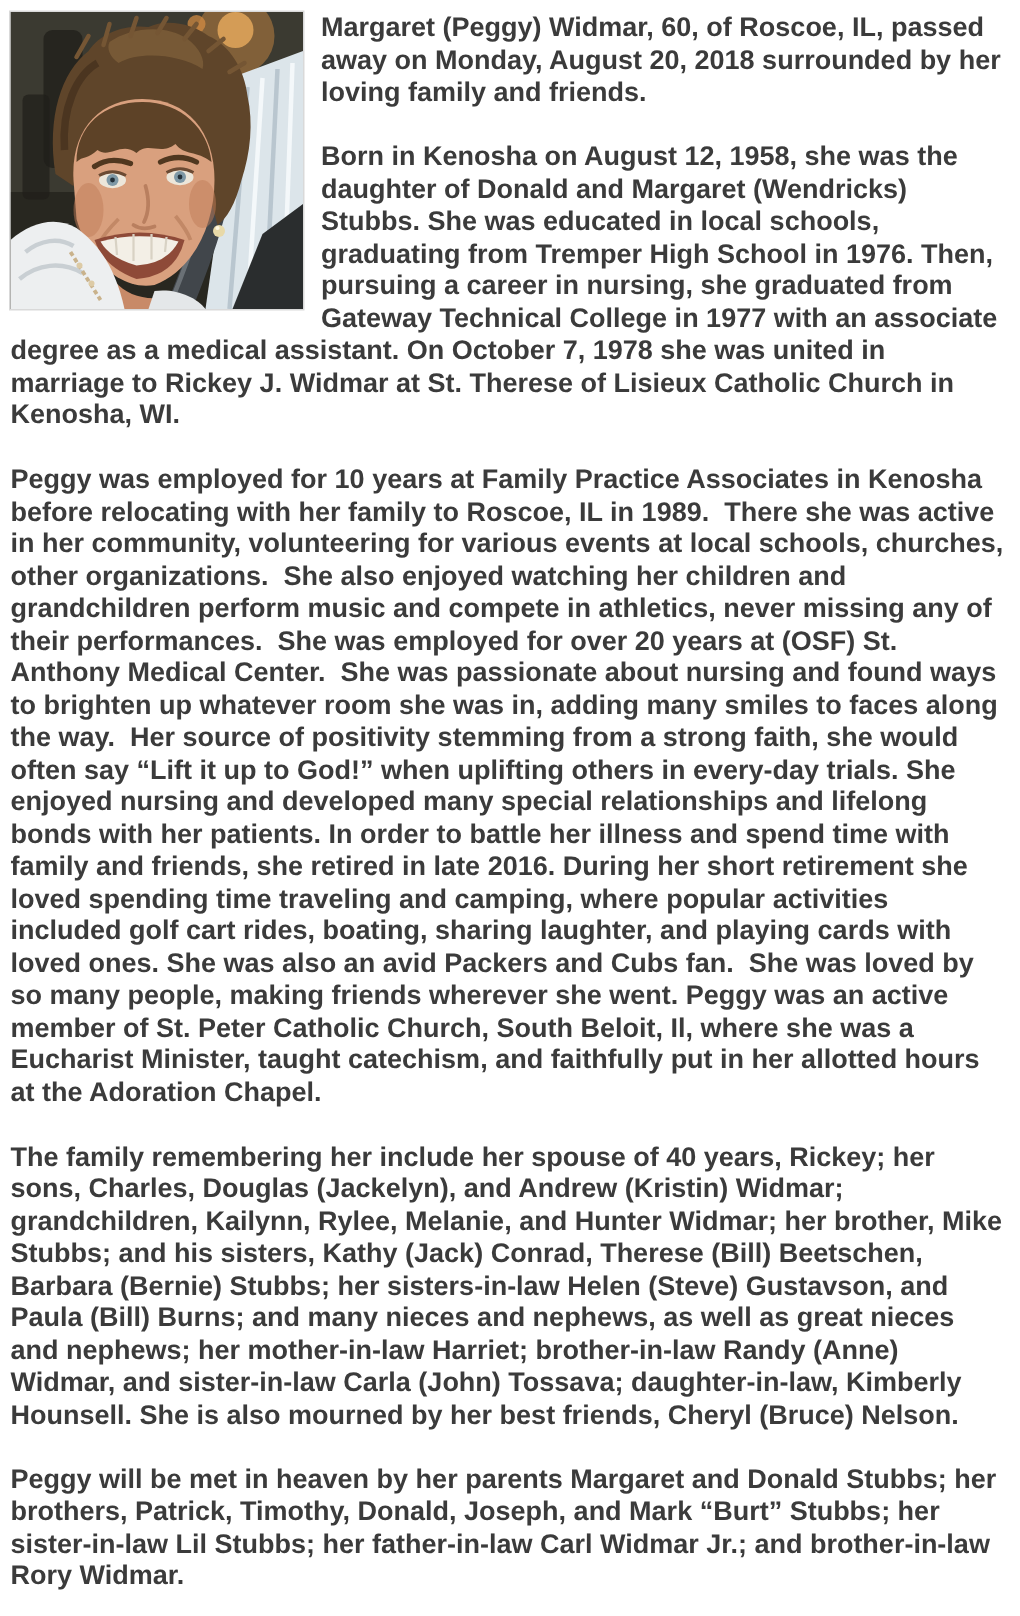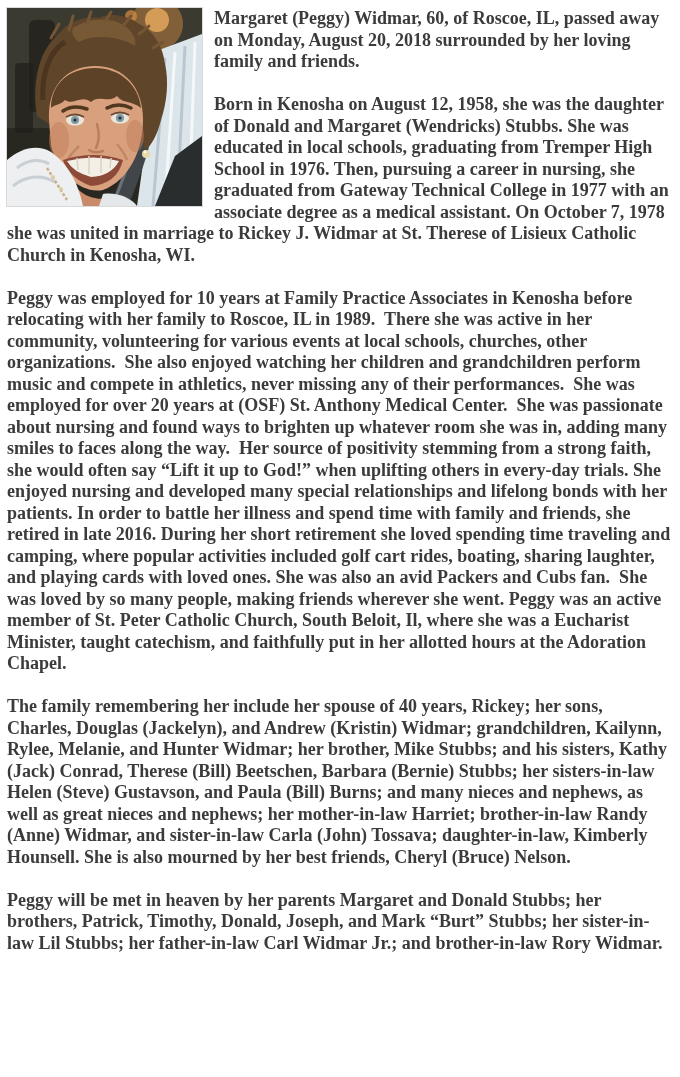--- a/index.html
+++ b/index.html
@@ -8,21 +8,21 @@
   body {
     width: 680px;
     min-height: 1077px;
     font-family: "Liberation Sans", "DejaVu Sans", sans-serif;
     font-weight: bold;
     font-size: 18px;
     line-height: 21.5px;
     color: #3b3b3b;
     padding: 8px 9px 10px 7px;
   }
-  .obituary { width: 100%; font-family: Liberation Serif, serif; }
+  .obituary { width: 100%; }
   .obituary p {
     white-space: pre-wrap;
     margin: 0 0 21.5px 0;
     text-align: left;
   }
   .obituary p:last-child { margin-bottom: 12px; }
   .portrait {
     float: left;
     width: 195px;
     height: 198px;

